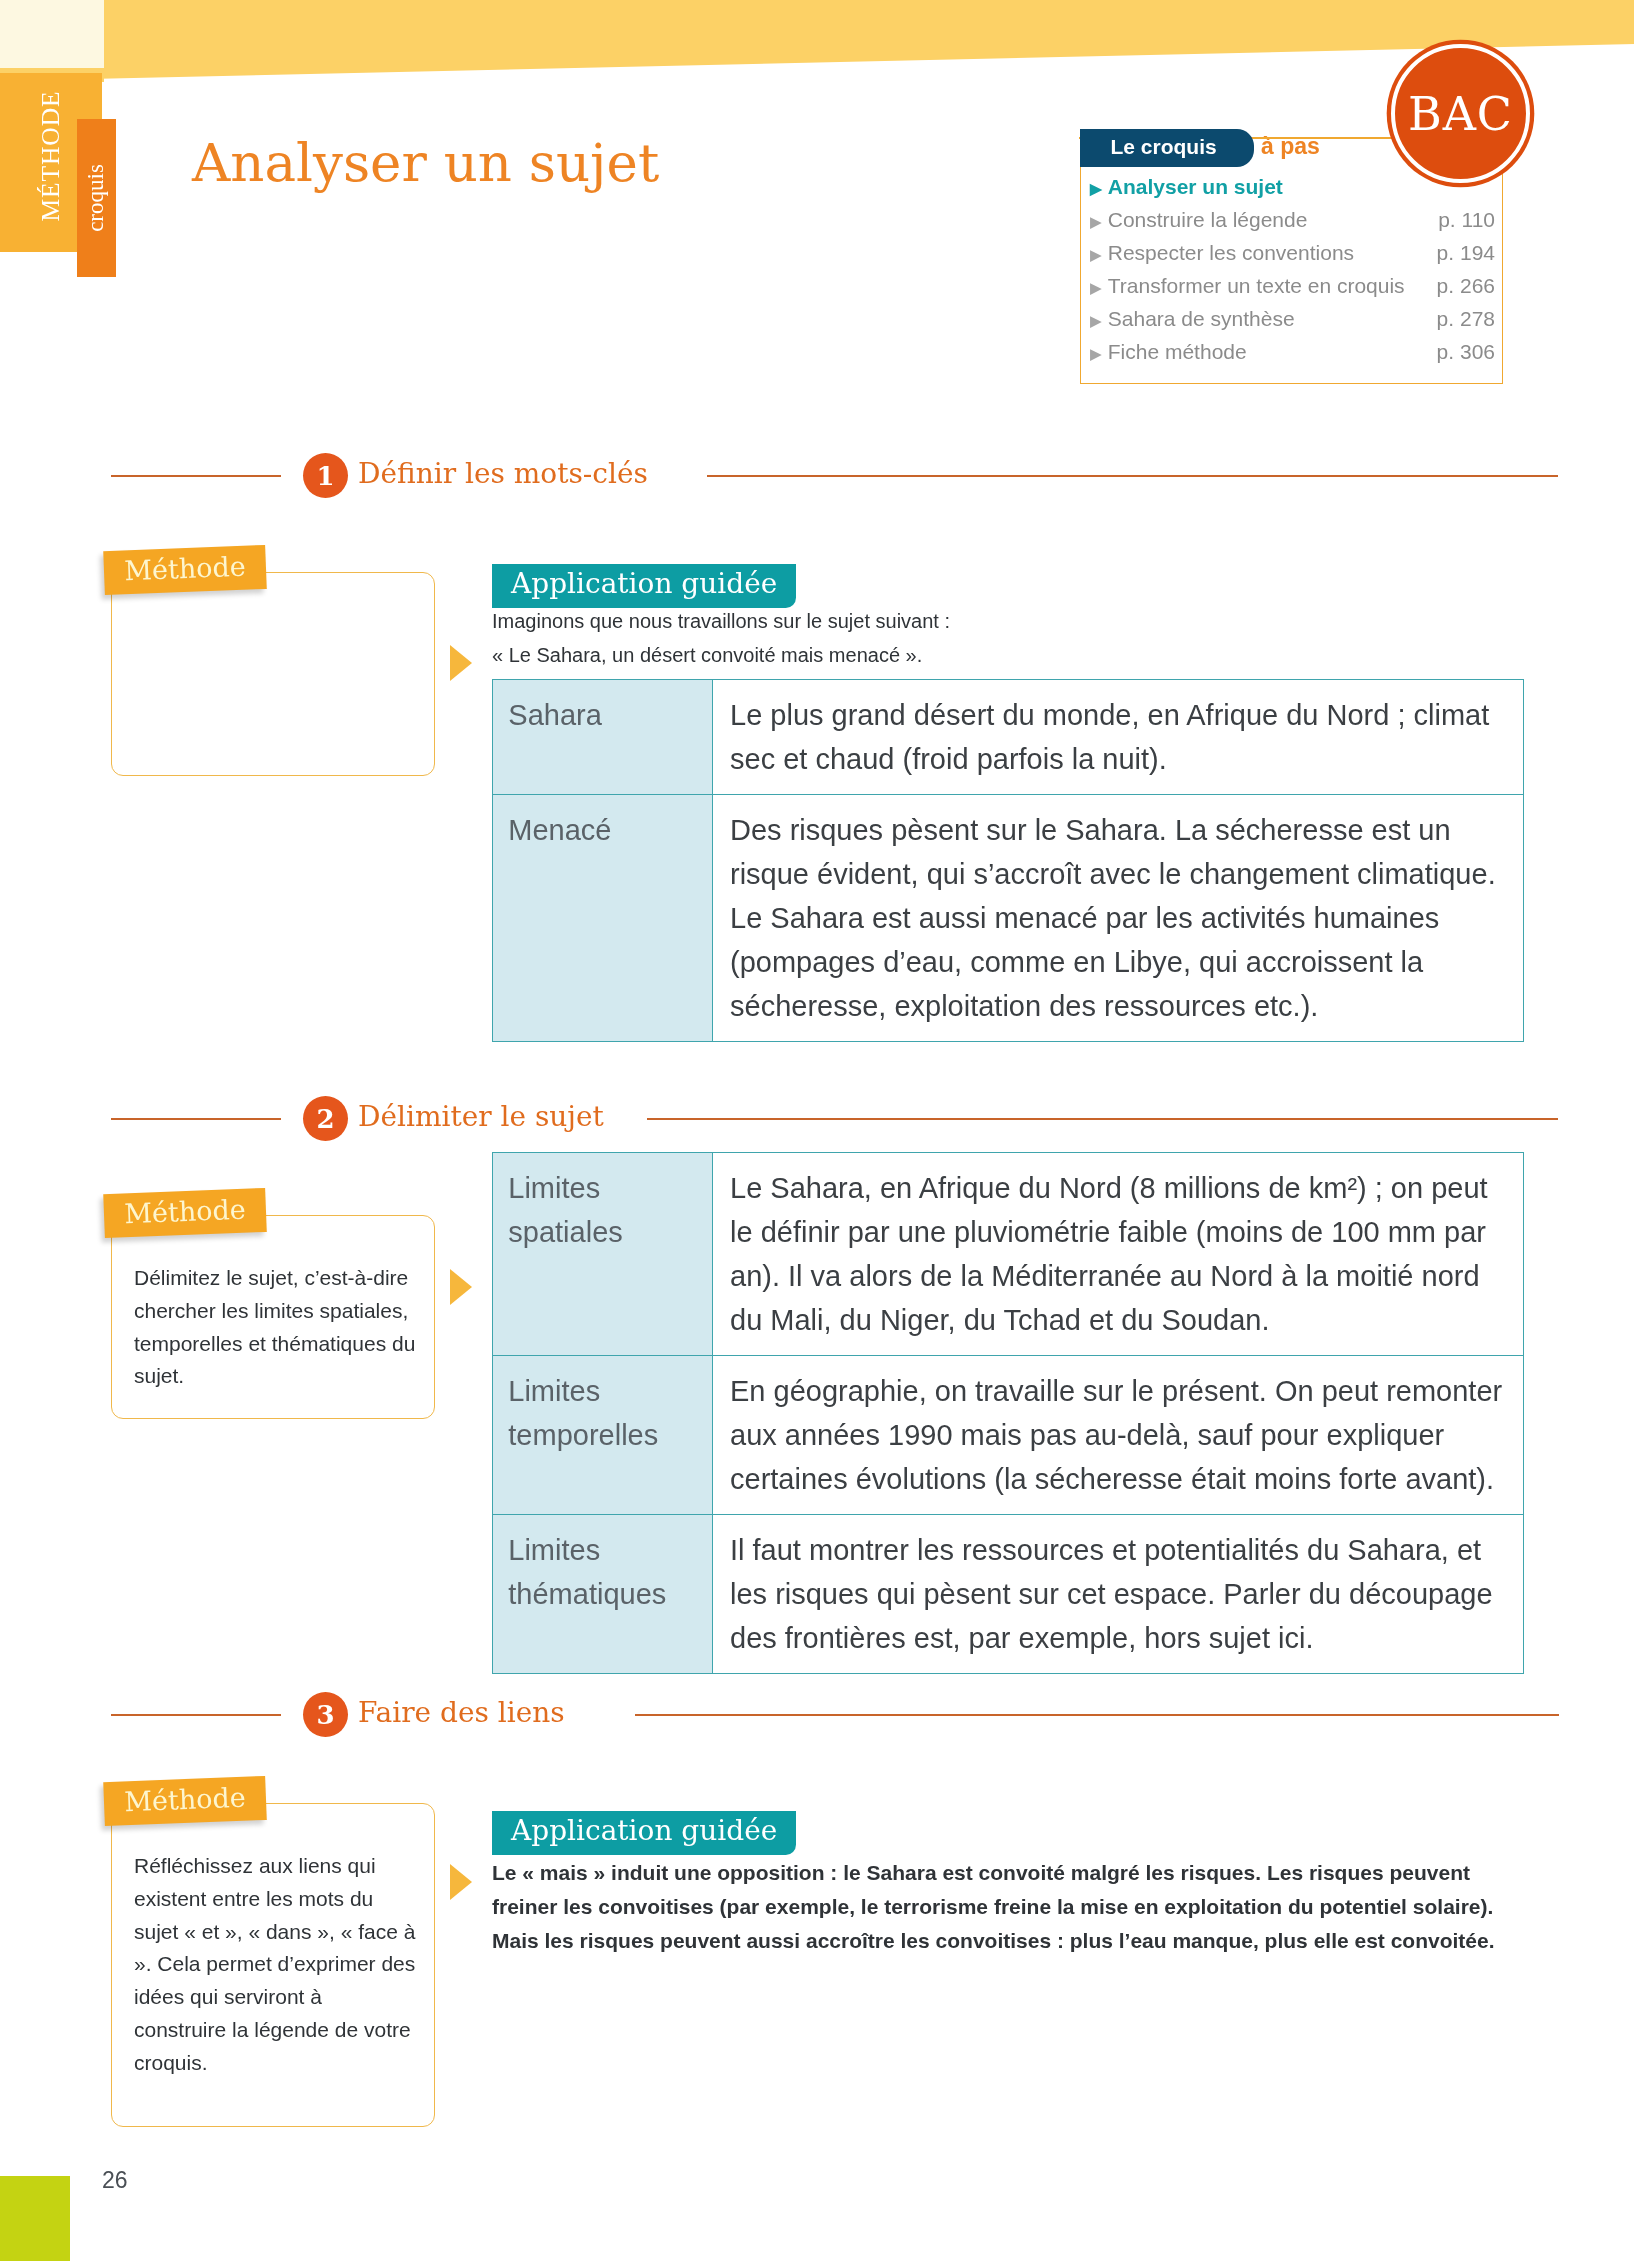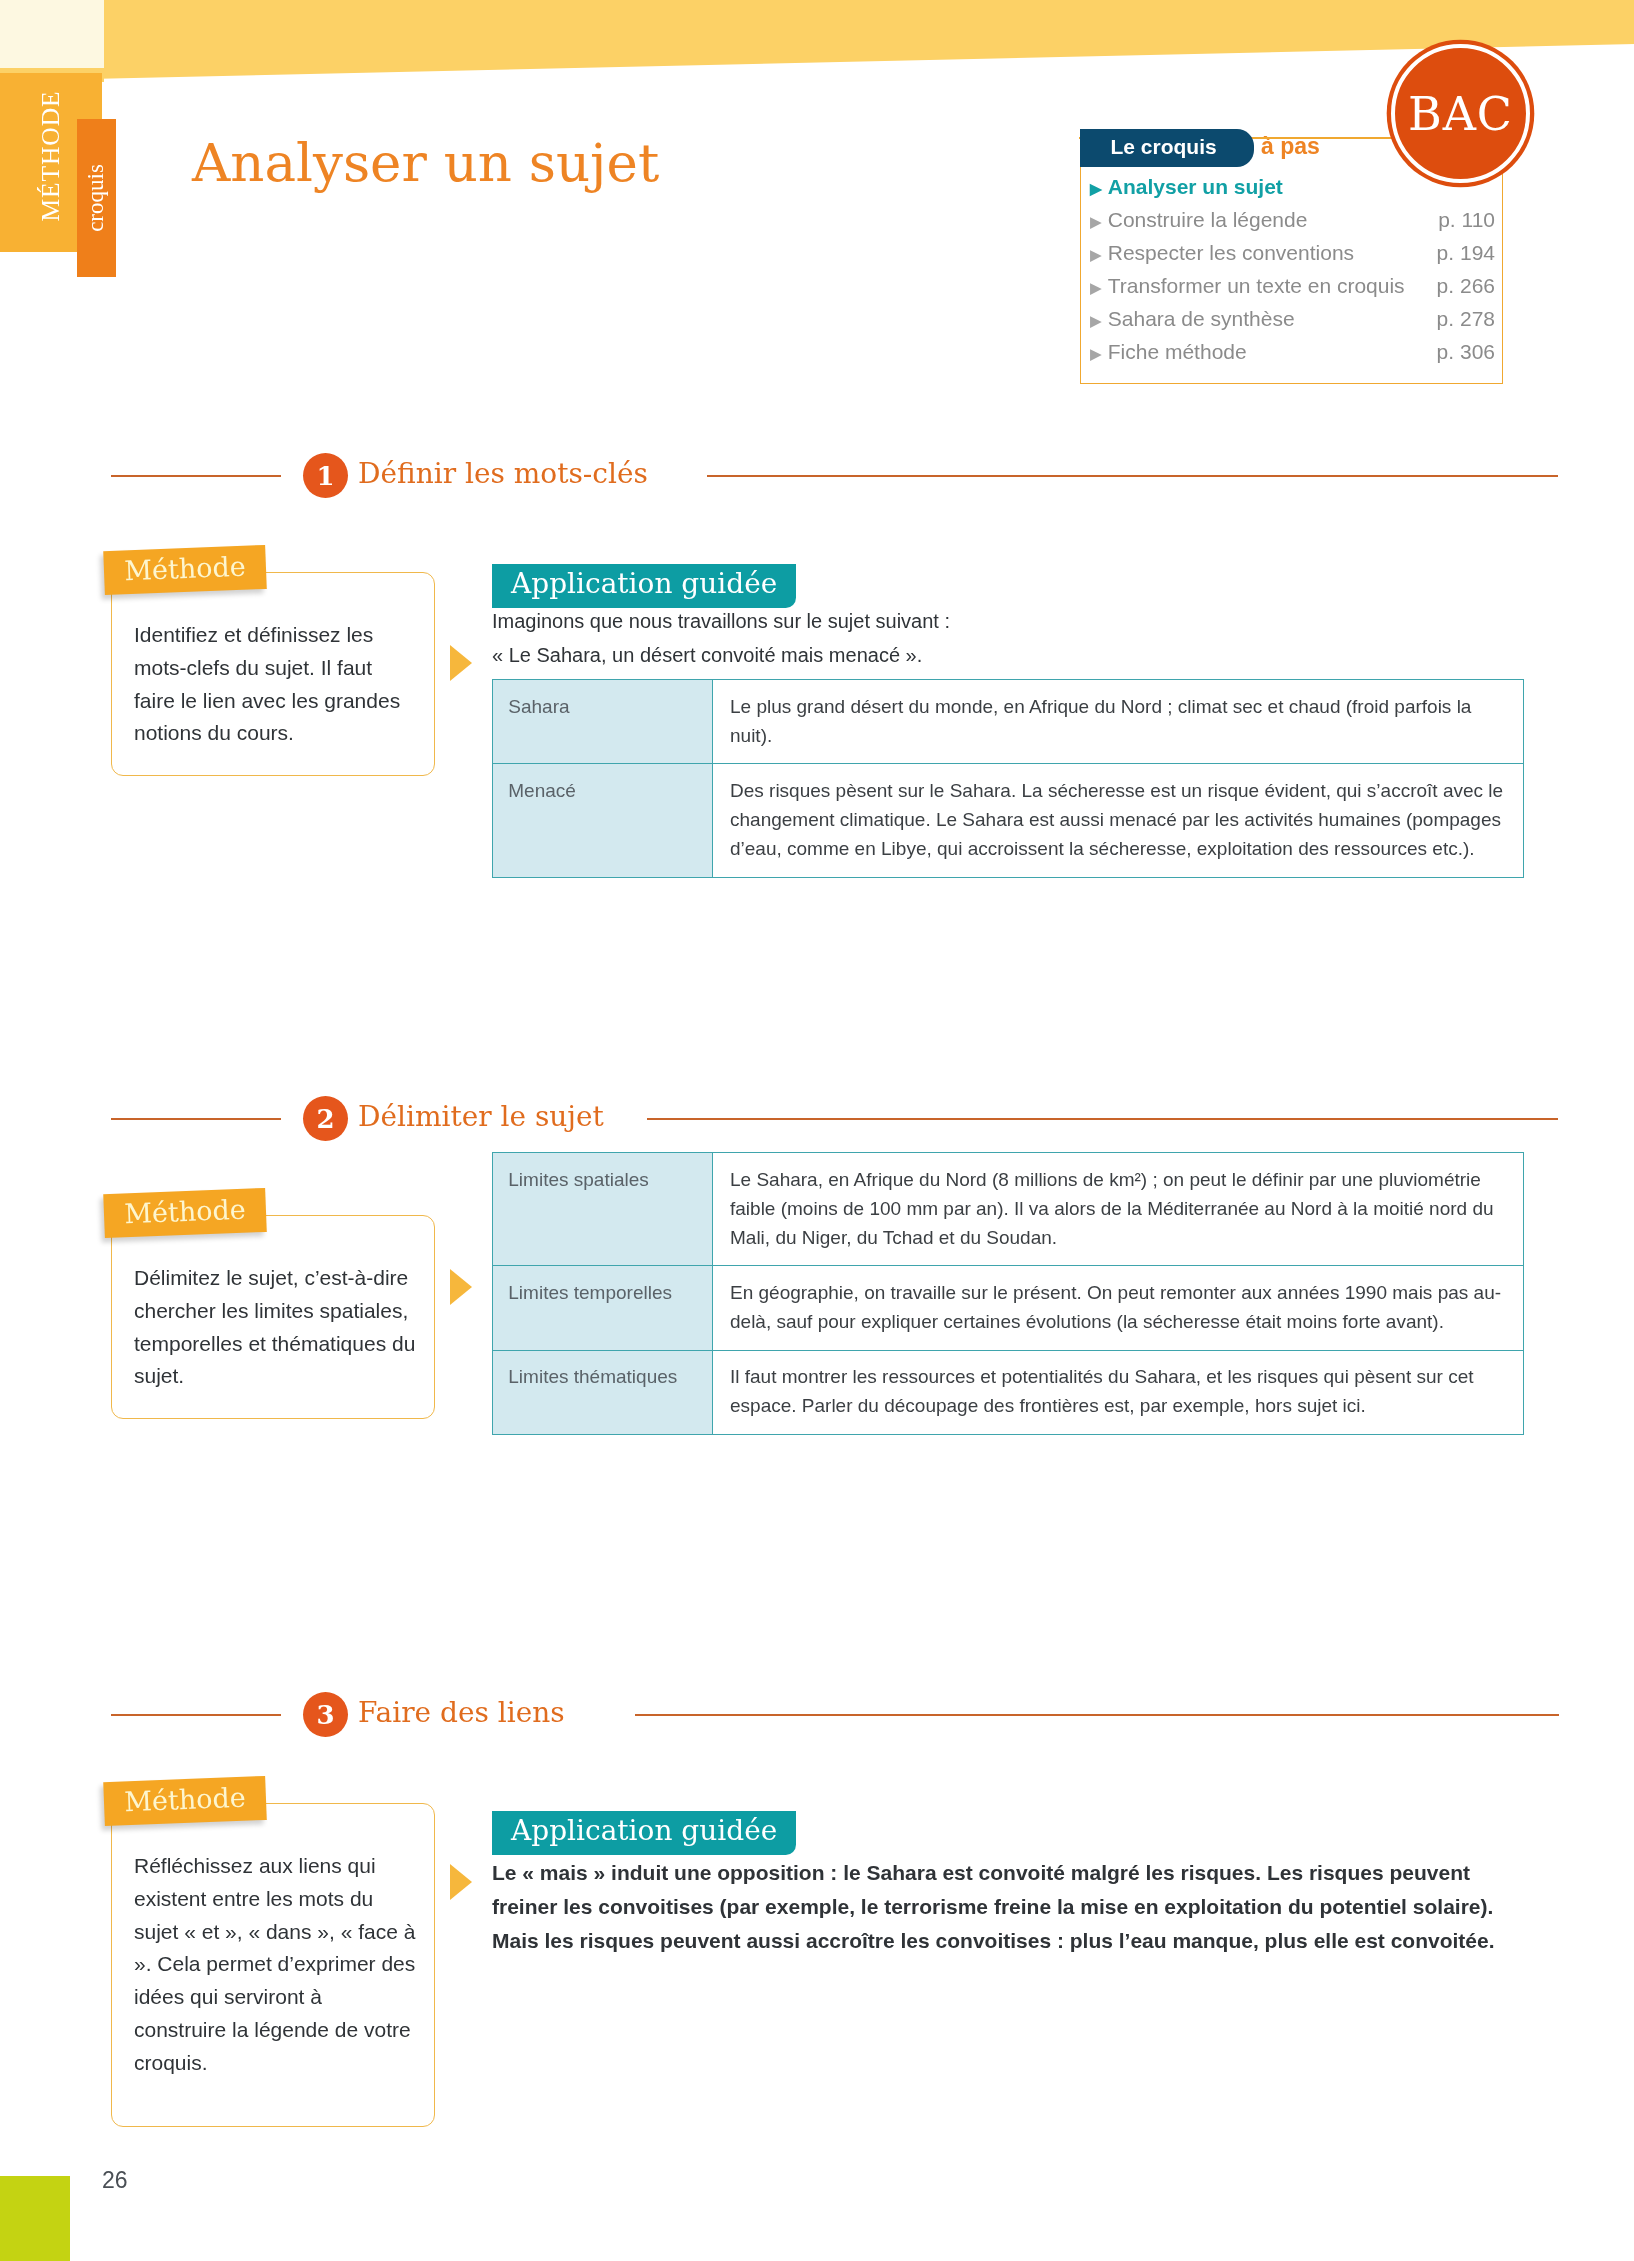--- a/index.html
+++ b/index.html
@@ -211,21 +211,21 @@
 
   
   .dtable {
     position:absolute;
     border-collapse:collapse;
     table-layout:fixed;
   }
   .dtable td {
     border:1.7px solid #3fa5ad;
     vertical-align:top;
-    font-size:19px;
+    font-size:29px;
     line-height:1.52;
     color:#3b3f43;
   }
   .dtable td.key {
     background:#d3e9ef;
     color:#5a6268;
     padding:12.8px 12px 12.8px 15.3px;
   }
   .dtable td.val {
     background:#ffffff;
@@ -307,21 +307,20 @@
 
 <div class="sec-header" style="top:455px;">
   <div class="sec-line-left"></div>
   <div class="sec-num">1</div>
   <div class="sec-label">Définir les mots-clés</div>
   <div class="sec-line-right" style="left:596px; width:851px;"></div>
 </div>
 
 <div class="methode-card" style="left:111px; top:572px; width:324px; height:204px;">
   <div class="methode-badge">Méthode</div>
-  <div class="methode-text">Identifiez et définissez les mots-clefs du sujet. Il faut faire le lien avec les grandes notions du cours.</div>
 </div>
 <div class="arrow-tri" style="left:450px; top:645px;"></div>
 
 <div class="app-badge" style="left:492px; top:528px;">Application guidée</div>
 <div class="app-intro" style="left:492px; top:606px; width:1047px;">Imaginons que nous travaillons sur le sujet suivant :</div>
 <div class="app-intro" style="left:492px; top:640px; width:1047px;">« Le Sahara, un désert convoité mais menacé ».</div>
 
 <table class="dtable" style="left:492px; top:679px; width:1030px;">
   <colgroup>
       <col style="width:220px">

